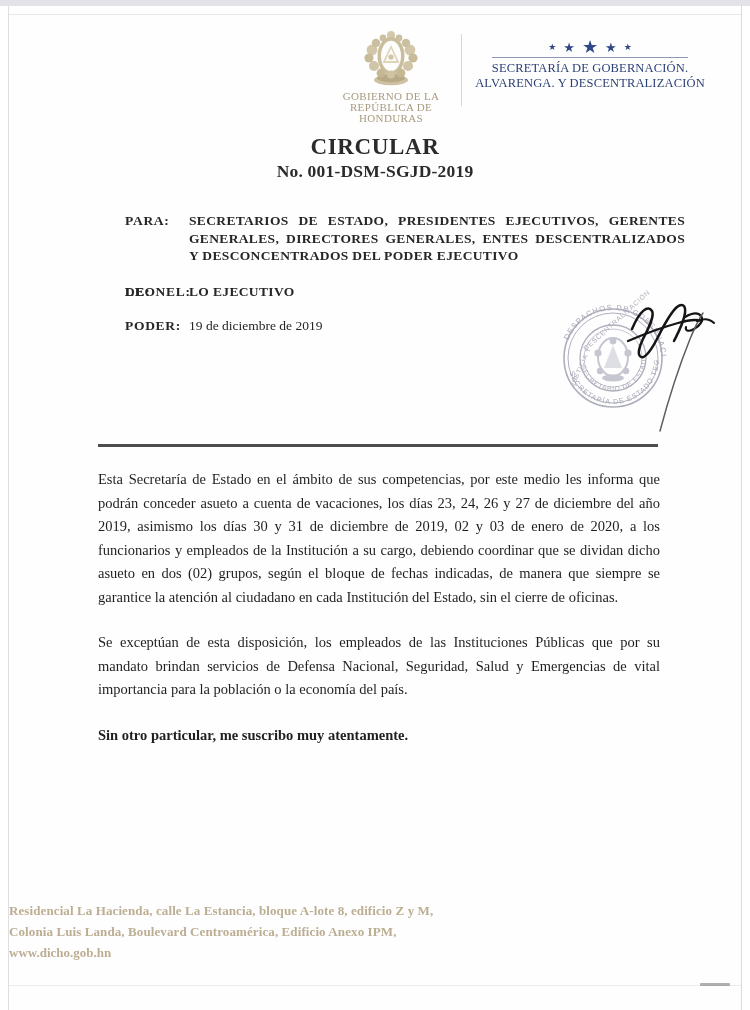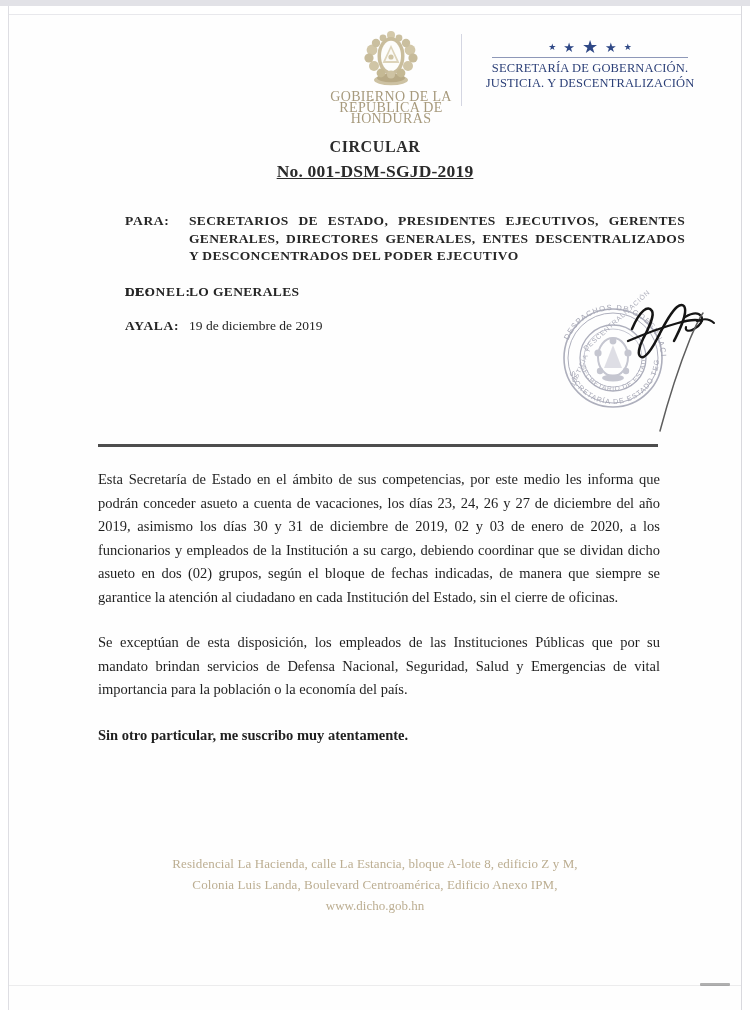--- a/index.html
+++ b/index.html
@@ -56,21 +56,21 @@
   #crest-block {
     position: absolute;
     left: 312px; top: 0;
     width: 140px;
     text-align: center;
   }
   #crest-svg { display: block; margin: 0 auto; }
   #crest-caption {
     margin-top: 3px;
     font-family: "Liberation Serif", serif;
-    font-size: 14px;
+    font-size: 11px;
     letter-spacing: 0.35px;
     line-height: 11px;
     color: #a79a7d;
     font-variant: small-caps;
     text-transform: uppercase;
     white-space: pre-line;
   }
   #header-divider {
     position: absolute;
     left: 452px; top: 4px;
@@ -111,34 +111,33 @@
   
   #title-block {
     position: absolute;
     left: 9px; top: 135px;
     width: 732px;
     text-align: center;
   }
   #doc-title {
     font-family: "Liberation Serif", serif;
     font-weight: bold;
-    font-size: 16px;
+    font-size: 23px;
     letter-spacing: 0.6px;
     color: #2b2b2b;
     line-height: 24px;
   }
   #doc-number {
     margin-top: 2px;
     font-family: "Liberation Serif", serif;
     font-weight: bold;
     font-size: 17.5px;
     letter-spacing: 0.2px;
     color: #2b2b2b;
     line-height: 21px;
-    text-decoration: underline;
   }
 
   
   #meta-block {
     position: absolute;
     left: 125px; top: 212px;
     width: 560px;
   }
   .meta-row {
     position: relative;
@@ -215,23 +214,23 @@
   }
   #closing-para {
     margin-top: 8px;
     text-align: right;
     font-weight: bold;
   }
 
   
   #footer {
     position: absolute;
-    left: 9px; top: 853px;
+    left: 9px; top: 900px;
     width: 732px;
-    text-align: center;
+    font-weight: bold;
   }
   .footer-line {
     font-family: "Liberation Serif", serif;
     font-size: 13px;
     line-height: 21px;
     color: #bcae92;
     letter-spacing: 0.1px;
   }
   #footer-url { letter-spacing: 0px; }
 
@@ -304,21 +303,21 @@
     <div id="ministry-block">
       <div id="stars-row">
         <span class="star s1">★</span>
         <span class="star s2">★</span>
         <span class="star s3">★</span>
         <span class="star s2">★</span>
         <span class="star s1">★</span>
       </div>
       <div id="stars-rule"></div>
       <div id="ministry-name">SECRETARÍA DE GOBERNACIÓN.
-JUSTICIA.  Y DESCENTRALIZACIÓN</div>
+ALVARENGA.  Y DESCENTRALIZACIÓN</div>
     </div>
   </div>
 
   <div id="title-block">
     <div id="doc-title">CIRCULAR</div>
     <div id="doc-number">No. 001-DSM-SGJD-2019</div>
   </div>
 
   <div id="meta-block">
 
@@ -326,25 +325,25 @@
       <div class="meta-label">PARA:</div>
       <div class="meta-value strongjust">SECRETARIOS DE ESTADO, PRESIDENTES EJECUTIVOS, GERENTES GENERALES, DIRECTORES GENERALES, ENTES DESCENTRALIZADOS Y DESCONCENTRADOS DEL PODER EJECUTIVO</div>
     </div>
 
     <div class="meta-row" id="row-de">
       <div class="meta-label">DE:</div>
     </div>
 
     <div class="meta-row" id="row-asunto">
       <div class="meta-label">LEONEL:</div>
-      <div class="meta-value strong">LO GENERALES</div>
+      <div class="meta-value strong">LO EJECUTIVO</div>
     </div>
 
     <div class="meta-row" id="row-fecha">
-      <div class="meta-label">AYALA:</div>
+      <div class="meta-label">PODER:</div>
       <div class="meta-value">19 de diciembre de 2019</div>
     </div>
   </div>
 
   <svg id="seal-sig" viewBox="0 0 190 150">
     <defs>
       <path id="sealArcTop" d="M 25 75 A 48 48 0 0 1 121 75"></path>
       <path id="sealArcBot" d="M 27 75 A 46 46 0 0 0 119 75"></path>
       <path id="sealArcIn" d="M 40 75 A 33 33 0 0 0 106 75"></path>
     </defs>

